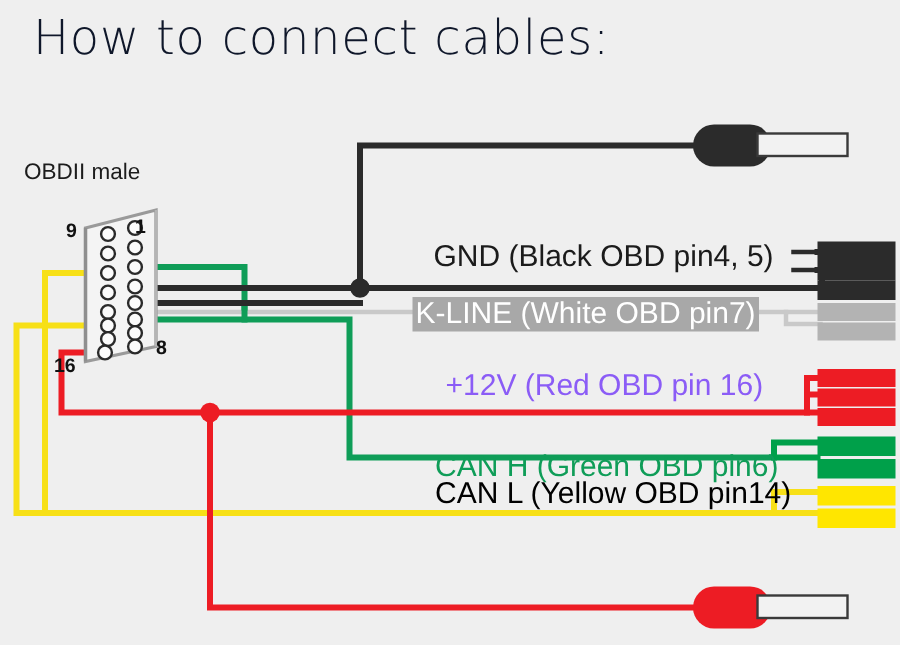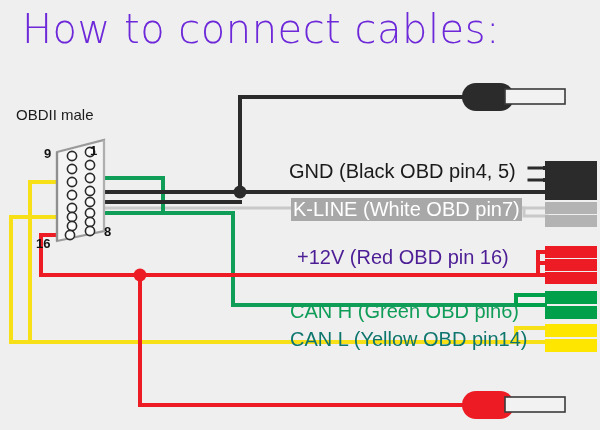--- a/index.html
+++ b/index.html
@@ -25,24 +25,24 @@
     position: absolute;
     left: 0; top: 0;
     width: 600px;
     height: 430px;
     display: block;
   }
   .title {
     position: absolute;
     left: 22px;
     top: 6px;
-    font-size: 40px;
+    font-size: 32px;
     font-weight: 300;
     letter-spacing: 0.5px;
-    color: #6d28d9;
+    color: #0f172a;
     font-family: "DejaVu Sans", sans-serif;
     white-space: nowrap;
   }
   .conn-title {
     position: absolute;
     left: 16px;
     top: 106px;
     font-size: 15px;
     color: #1c1c1c;
     white-space: nowrap;
@@ -53,24 +53,24 @@
     font-weight: bold;
     color: #111;
     white-space: nowrap;
   }
   .wire-label {
     position: absolute;
     font-size: 20px;
     white-space: nowrap;
   }
   .lbl-gnd   { left: 289px; top: 160px; color: #1b1b1b; }
-  .lbl-kline { left: 275px; top: 198px; color: #ffffff; background: #a8a8a8; padding: 0 2px; margin-left: 16px; }
-  .lbl-12v   { left: 297px; top: 246px; color: #4c1d95; }
+  .lbl-kline { left: 275px; top: 198px; color: #ffffff; background: #a8a8a8; padding: 0 2px; }
+  .lbl-12v   { left: 297px; top: 246px; color: #8b5cf6; }
   .lbl-canh  { left: 290px; top: 300px; color: #0f9d58; }
-  .lbl-canl  { left: 290px; top: 328px; color: #0f766e; }
+  .lbl-canl  { left: 290px; top: 318px; color: #000000; }
 </style>
 </head>
 <body>
 
 <div id="stage">
 
   <svg id="diagram" viewBox="0 0 600 430">
 
     <g>
 

